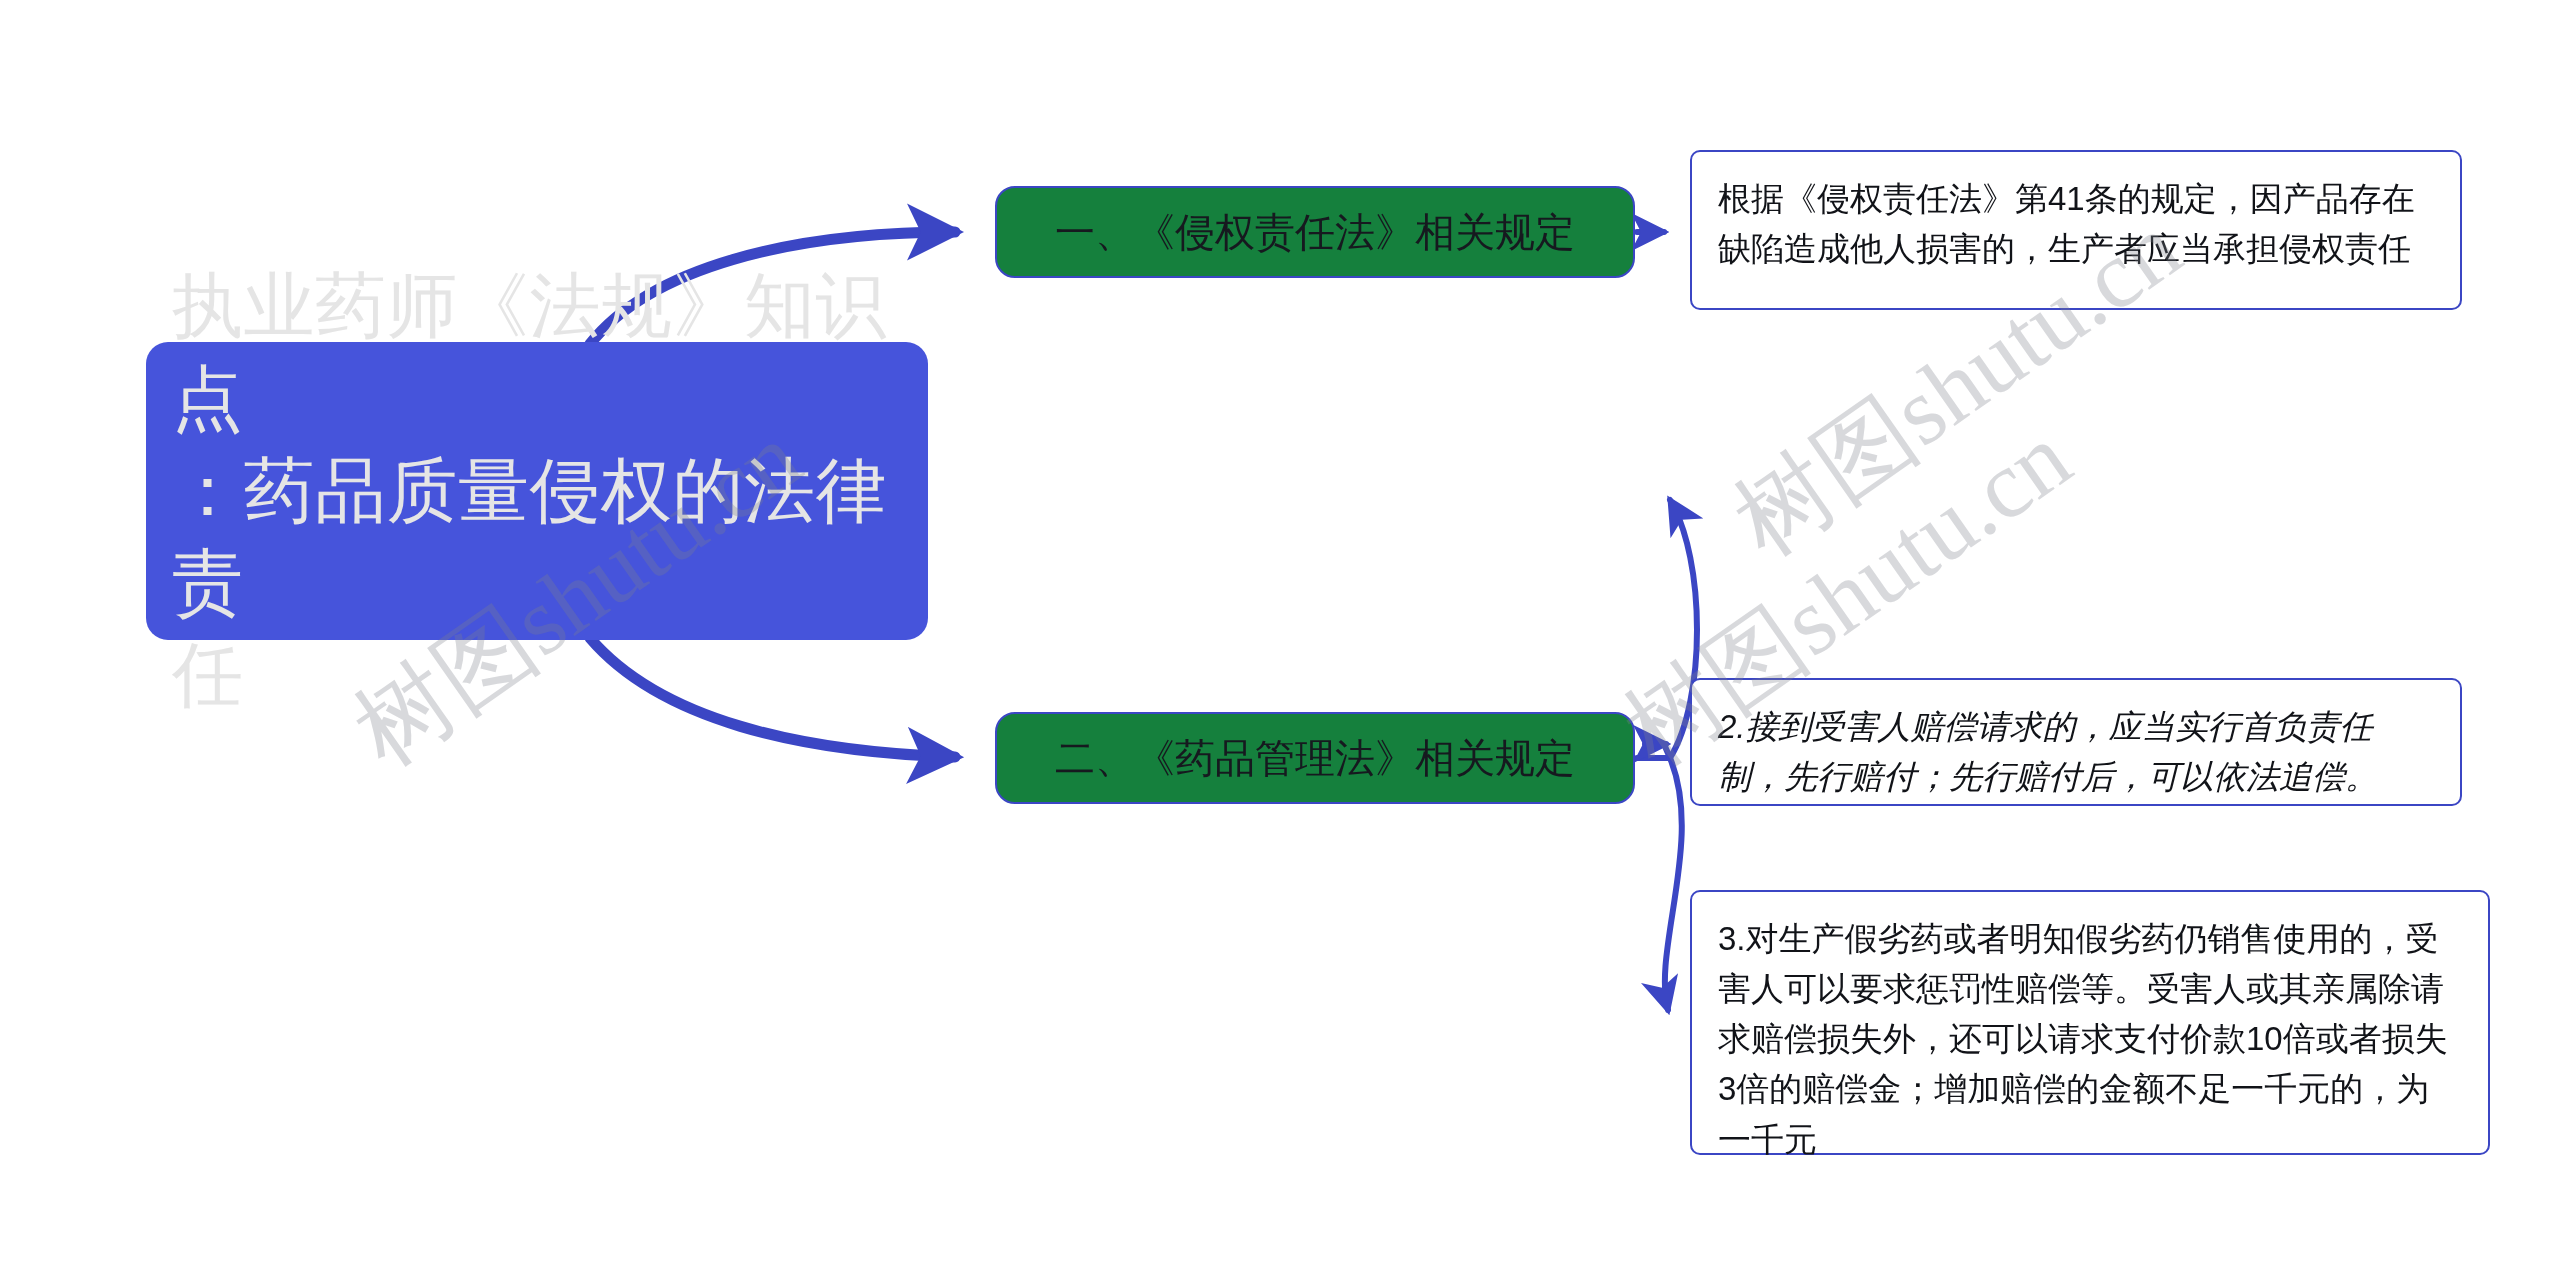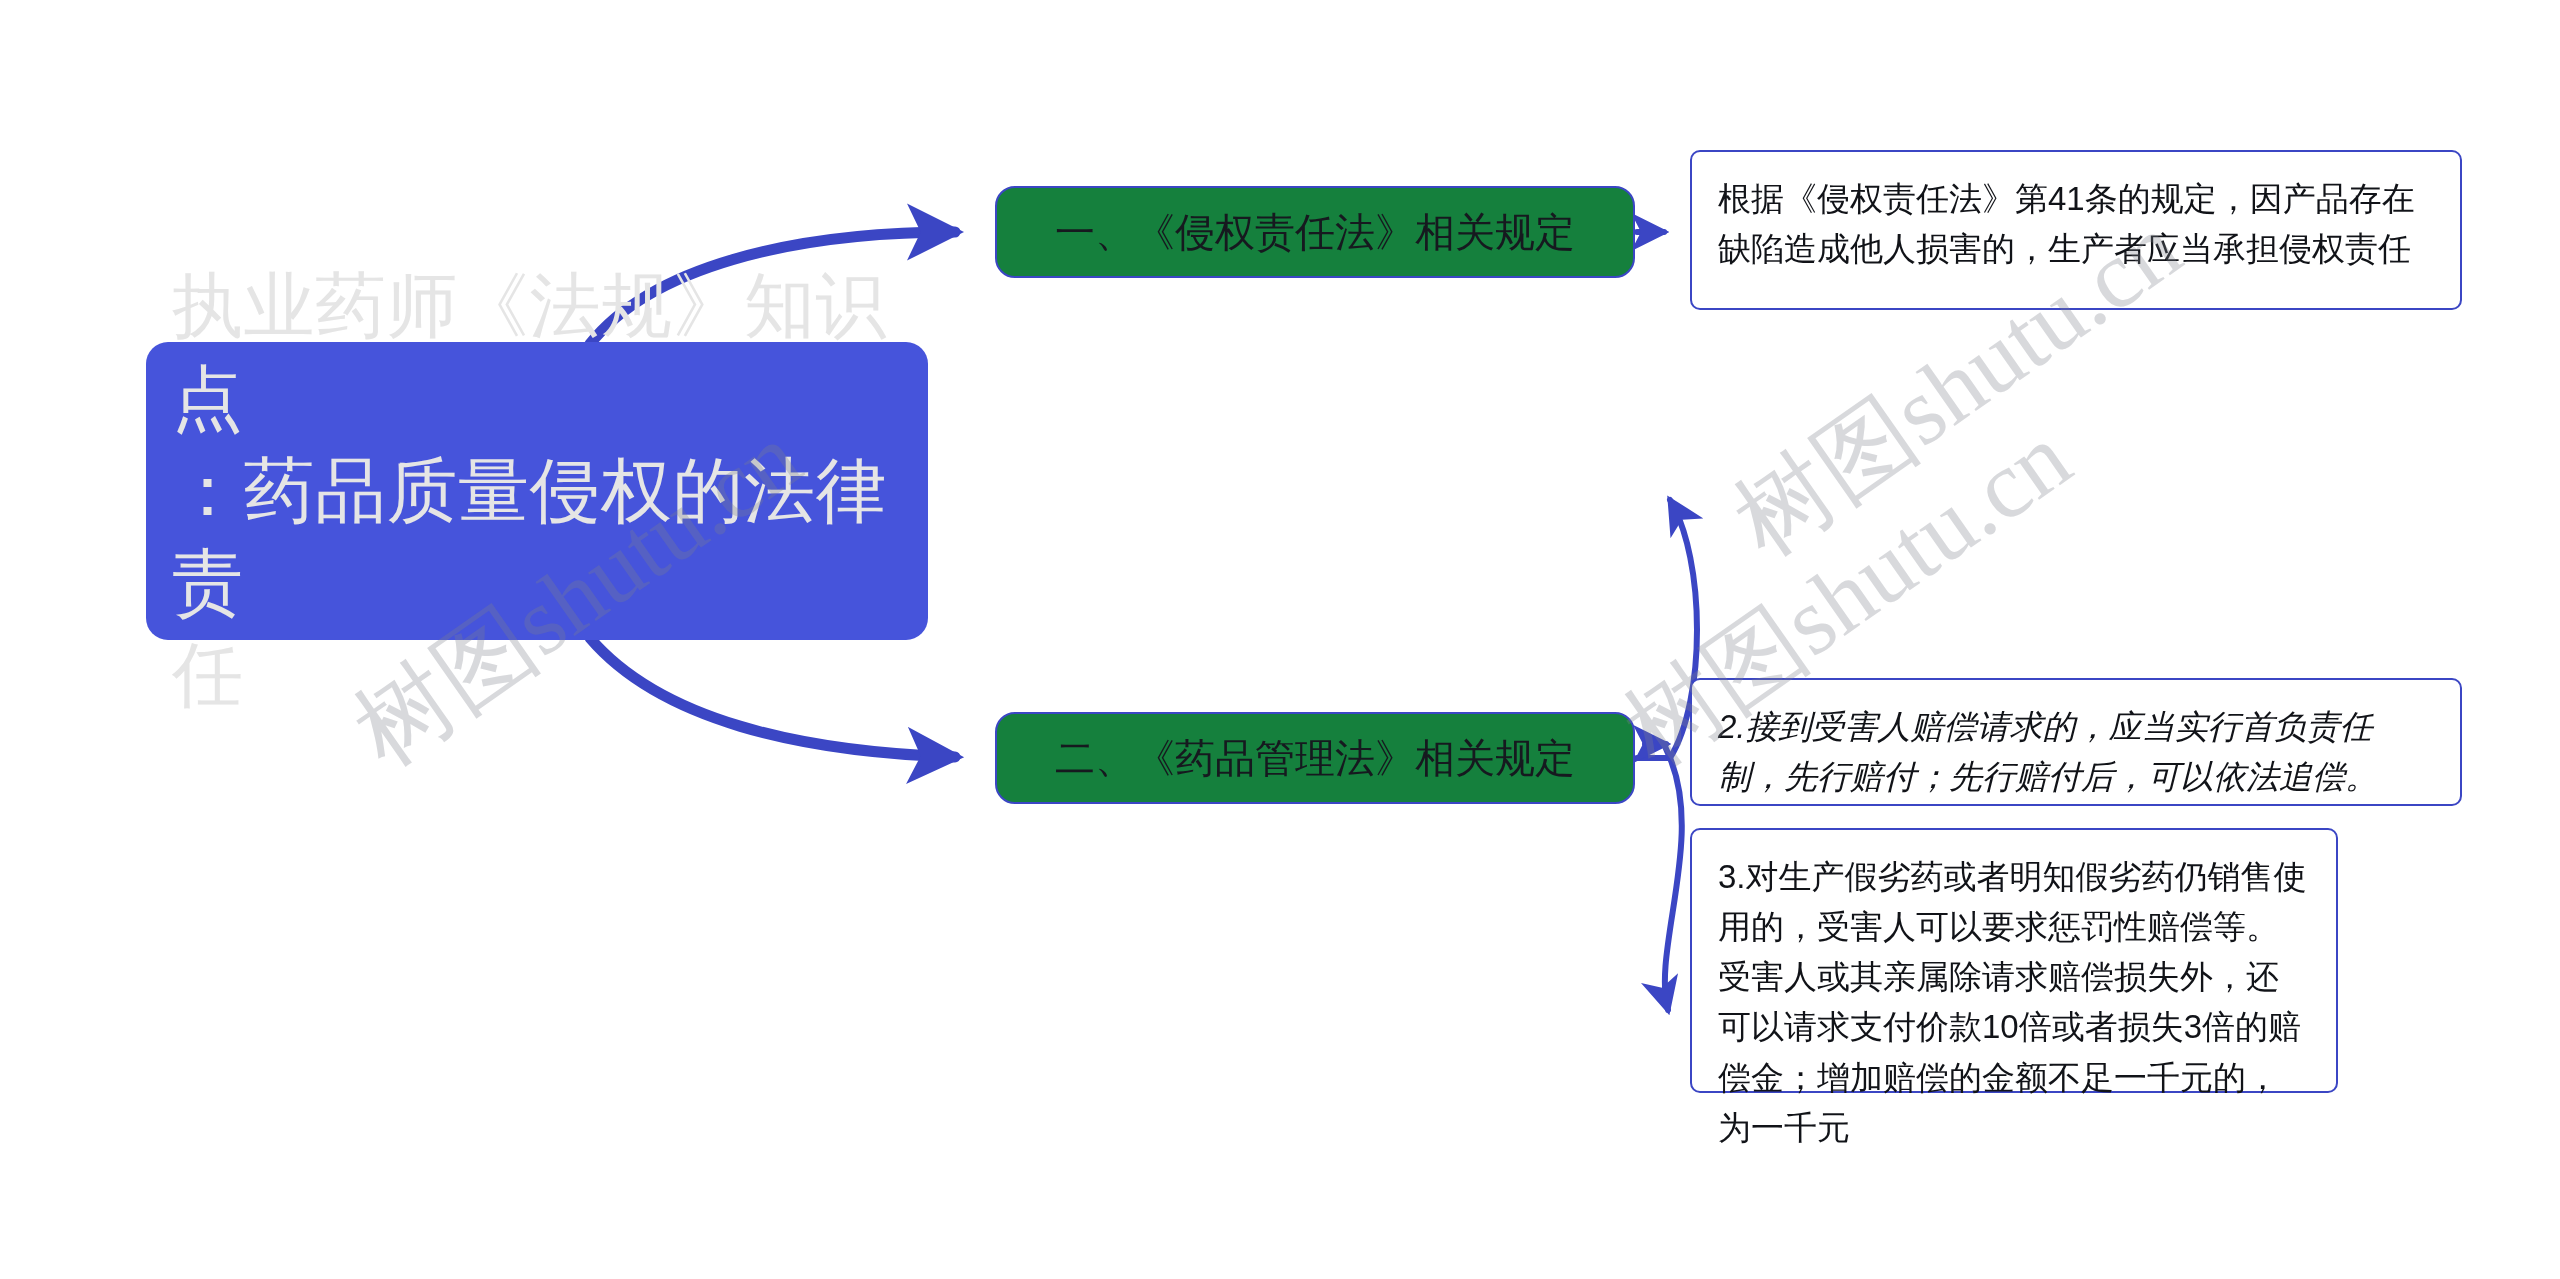--- a/index.html
+++ b/index.html
@@ -111,22 +111,22 @@
   #leaf-3 {
     left: 1690px;
     top: 678px;
     width: 772px;
     height: 128px;
     align-items: flex-start;
     font-style: italic;
   }
   #leaf-4 {
     left: 1690px;
-    top: 828px;
-    width: 648px;
+    top: 890px;
+    width: 800px;
     height: 265px;
     align-items: flex-start;
   }
   
   .watermark {
     position: absolute;
     color: rgba(125, 130, 140, 0.30);
     font-size: 96px;
     font-family: "Liberation Serif", "DejaVu Serif", serif;
     transform: rotate(-35deg);

